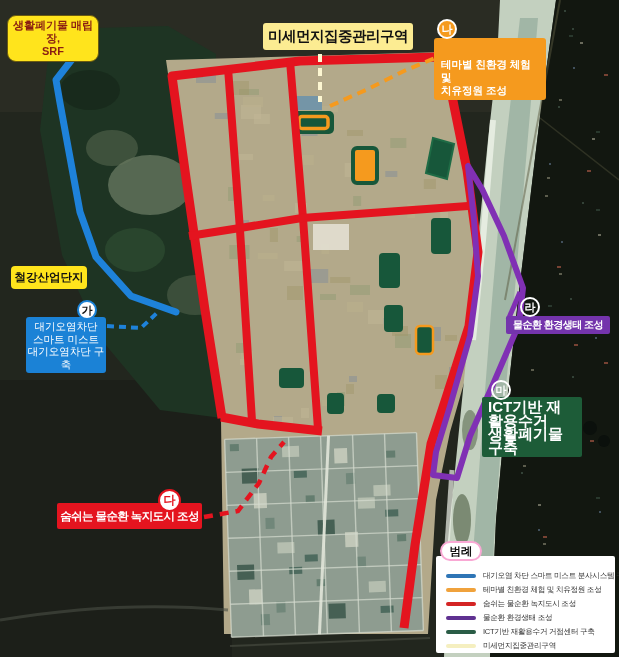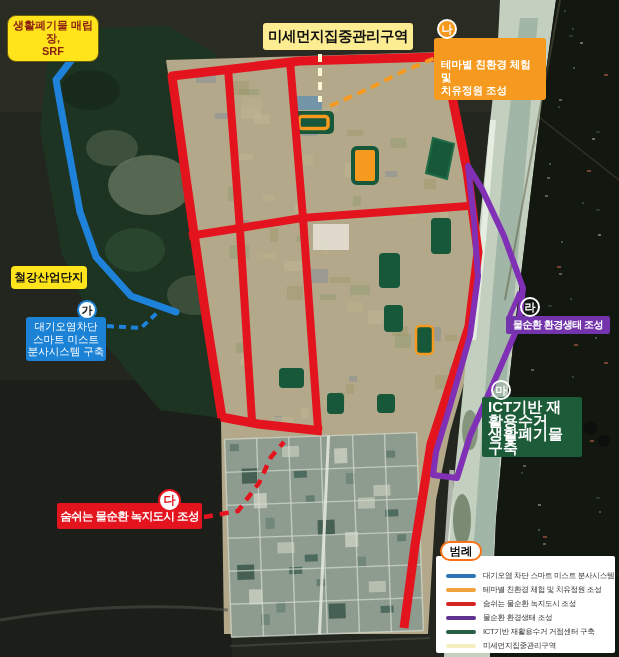--- a/index.html
+++ b/index.html
@@ -28,21 +28,21 @@
   .da-badge{left:158px;top:489px;width:23px;height:23px;background:#fff;border:2.5px solid #e4141f;color:#e4141f;font-size:12px;}
   .ra-box{left:506px;top:316px;width:104px;height:18px;background:#7434ac;border-radius:2px;color:#fff;
        font-size:10px;line-height:18px;font-weight:bold;text-align:center;letter-spacing:-0.5px;z-index:5;}
   .ra-badge{left:520px;top:297px;width:20px;height:20px;background:transparent;border:2px solid #fff;color:#fff;font-size:11px;}
   .ma-box{left:482px;top:397px;width:100px;padding:3px 6px;background:#1d5c38;border-radius:2px;color:#fff;
        font-size:15px;line-height:13.5px;font-weight:bold;text-align:left;z-index:5;}
   .ma-badge{left:491px;top:380px;width:20px;height:20px;background:transparent;border:2px solid #fff;color:#fff;font-size:11px;}
   
   .legend-panel{left:436px;top:556px;width:179px;height:97px;background:#fff;border-radius:2px;z-index:5;
        padding:13px 6px 4px 10px;}
-  .legend-title{left:440px;top:541px;width:42px;height:20px;background:#fff;border:2px solid #f97316;border-radius:11px;
+  .legend-title{left:440px;top:541px;width:42px;height:20px;background:#fff;border:2px solid #f9a8d4;border-radius:11px;
        color:#111;font-size:11.5px;line-height:16px;font-weight:bold;text-align:center;z-index:6;}
   .lrow{display:flex;align-items:center;gap:7px;height:14px;}
   .lswatch{width:30px;height:4px;border-radius:2px;flex:0 0 auto;}
   .llab{font-size:7.6px;color:#333;letter-spacing:-0.3px;white-space:nowrap;}
 </style>
 </head>
 <body>
 
 <div id="stage">
 
@@ -270,21 +270,21 @@
 </div>
 
 <div class="lab zone-title">미세먼지집중관리구역</div>
 
 <div class="lab steel">철강산업단지</div>
 
 <div class="badge ga-badge">가</div>
 <div class="lab ga-box">
   <div>대기오염차단</div>
   <div>스마트 미스트</div>
-  <div>분사시스템 구축</div>
+  <div>대기오염차단 구축</div>
 </div>
 
 <div class="badge na-badge">나</div>
 <div class="lab na-box">
   <div>테마별 친환경 체험 및</div>
   <div>치유정원 조성</div>
 </div>
 
 <div class="badge da-badge">다</div>
 <div class="lab da-box">숨쉬는 물순환 녹지도시 조성</div>

